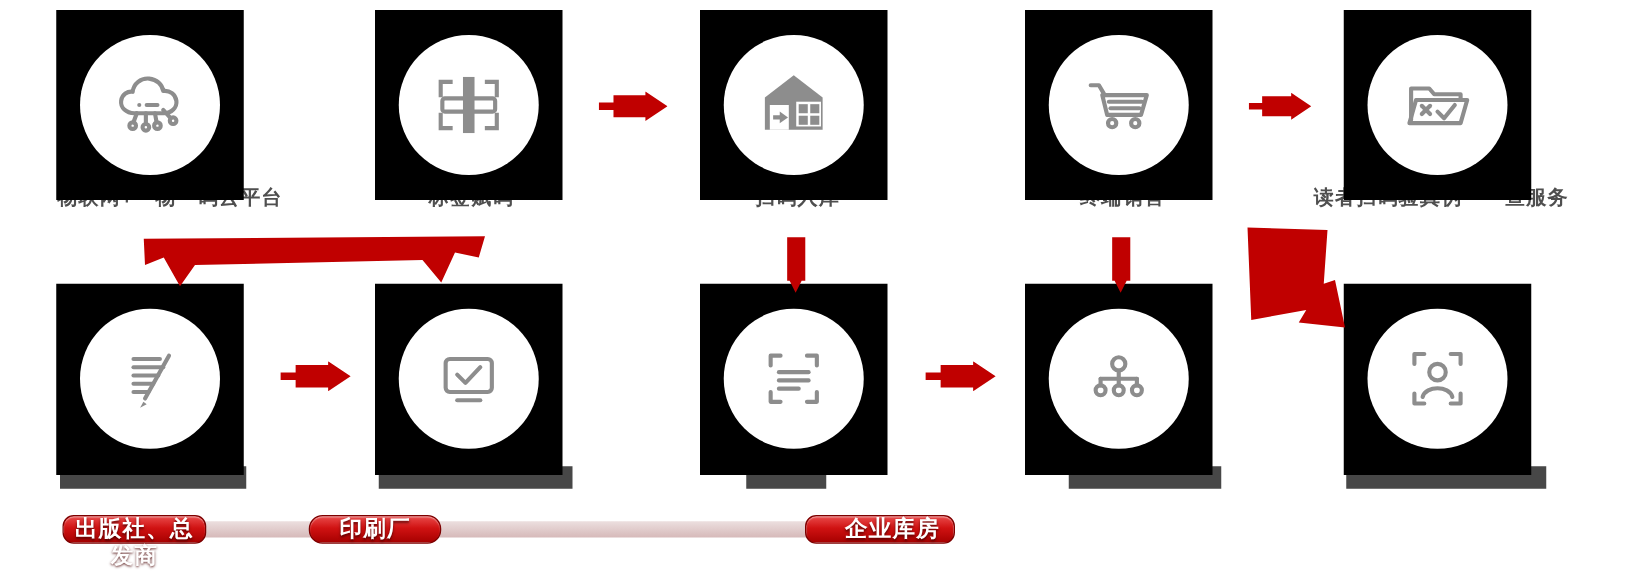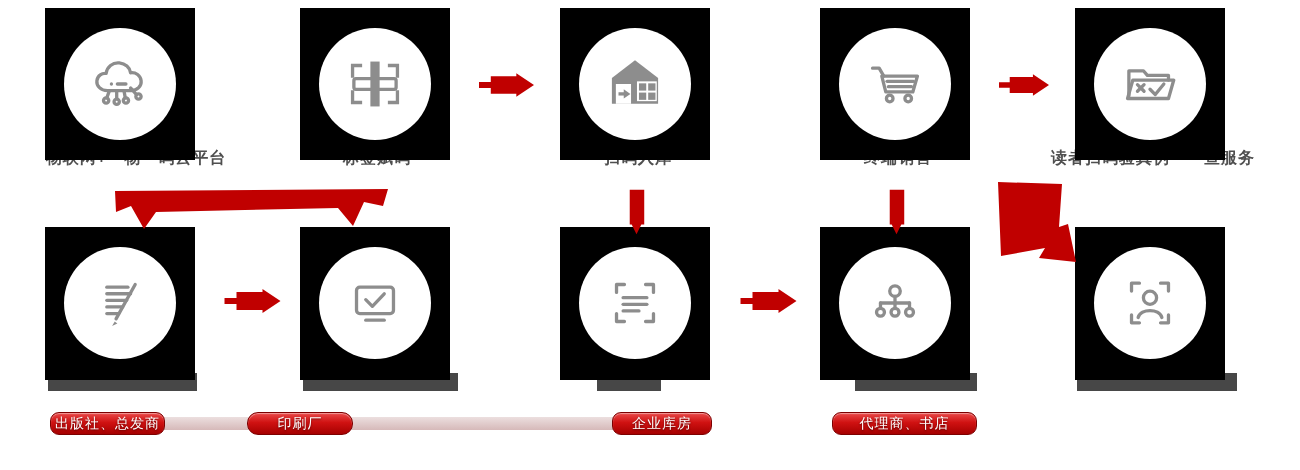--- a/index.html
+++ b/index.html
@@ -12,21 +12,21 @@
         display:flex;align-items:center;justify-content:center;}
   .toplabel{position:absolute;top:148px;height:22px;width:300px;text-align:center;z-index:1;
             font-size:16px;font-weight:bold;color:#4f4f4f;letter-spacing:1px;white-space:nowrap;}
   .cap{position:absolute;top:373px;height:18px;background:#474747;z-index:1;}
   .arrow{position:absolute;z-index:3;}
   .connector{position:absolute;top:417px;height:13px;z-index:1;
              background:linear-gradient(#ecdfdf,#d6b9b9);}
   .pill{position:absolute;top:412px;height:21px;z-index:2;border-radius:9px;
         background:linear-gradient(#ea4a4a 0%,#d01212 45%,#a60000 100%);
         border:1px solid #7d0000;box-shadow:inset 0 1px 1px rgba(255,255,255,.45);
-        color:#fff;font-size:14px;font-weight:normal;text-align:center;line-height:21px;
+        color:#fff;font-size:18px;font-weight:bold;text-align:center;line-height:21px;
         text-shadow:0 1px 2px rgba(70,0,0,.85);letter-spacing:1px;}
   svg.icon{display:block;}
 </style>
 </head>
 <body>
 
 <div class="canvas">
 
   <div class="toplabel" style="left:-14px;">物联网+一物一码云平台</div>
   <div class="toplabel" style="left:227px;">标签赋码</div>
@@ -198,16 +198,15 @@
     <polygon points="0,9 12,9 12,3 38,3 38,0 56,12 38,24 38,21 12,21 12,15 0,15" fill="#c00000"></polygon>
   </svg>
 
   <svg class="arrow" style="left:740px;top:289px;" width="57" height="24" viewBox="0 0 56 24">
     <polygon points="0,9 12,9 12,3 38,3 38,0 56,12 38,24 38,21 12,21 12,15 0,15" fill="#c00000"></polygon>
   </svg>
 
   <div class="connector" style="left:55px;width:650px;"></div>
   <div class="pill" style="left:50px;width:113px;">出版社、总发商</div>
   <div class="pill" style="left:247px;width:104px;border-radius:11px;">印刷厂</div>
-  <div class="pill" style="left:612px;width:98px;">企业库房</div>
-  <div class="pill" style="left:832px;width:143px;">代理商、书店</div>
+  <div class="pill" style="left:644px;width:98px;padding-left:20px;">企业库房</div>
 
 </div>
 
 </body></html>

